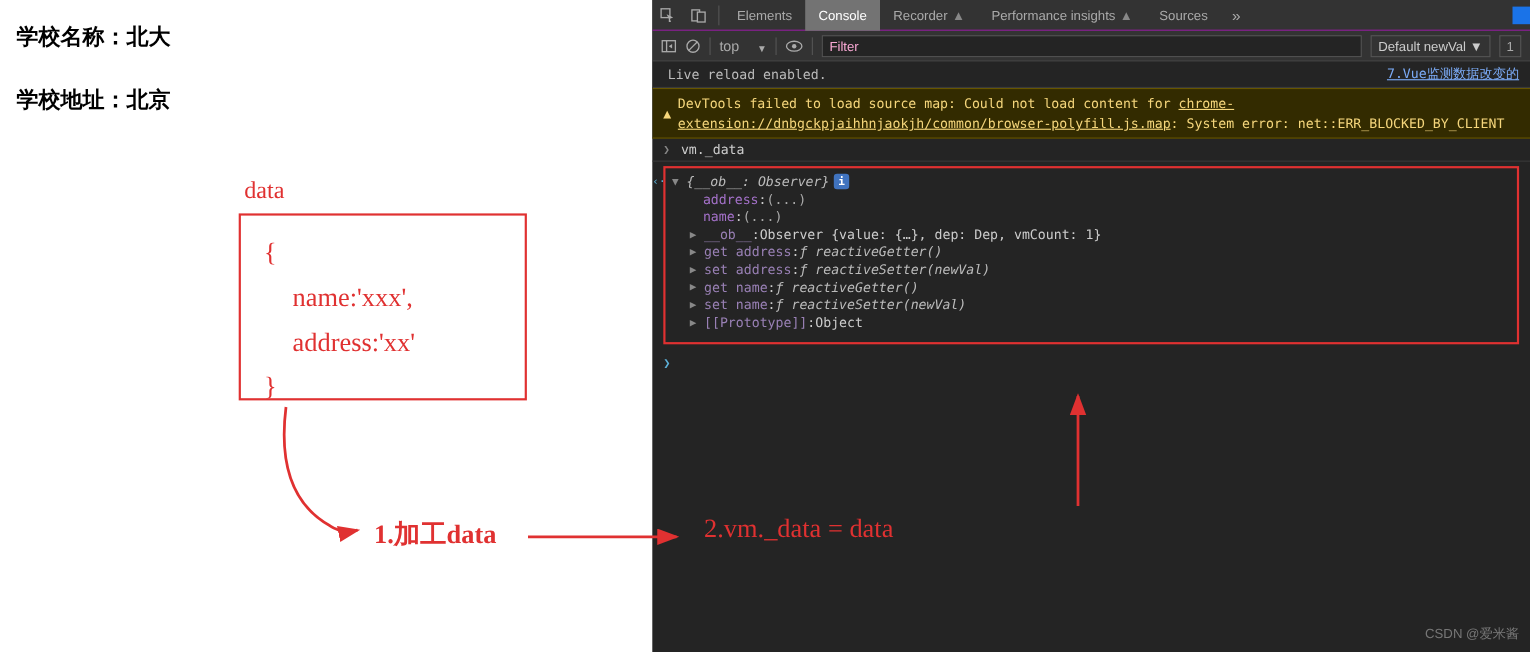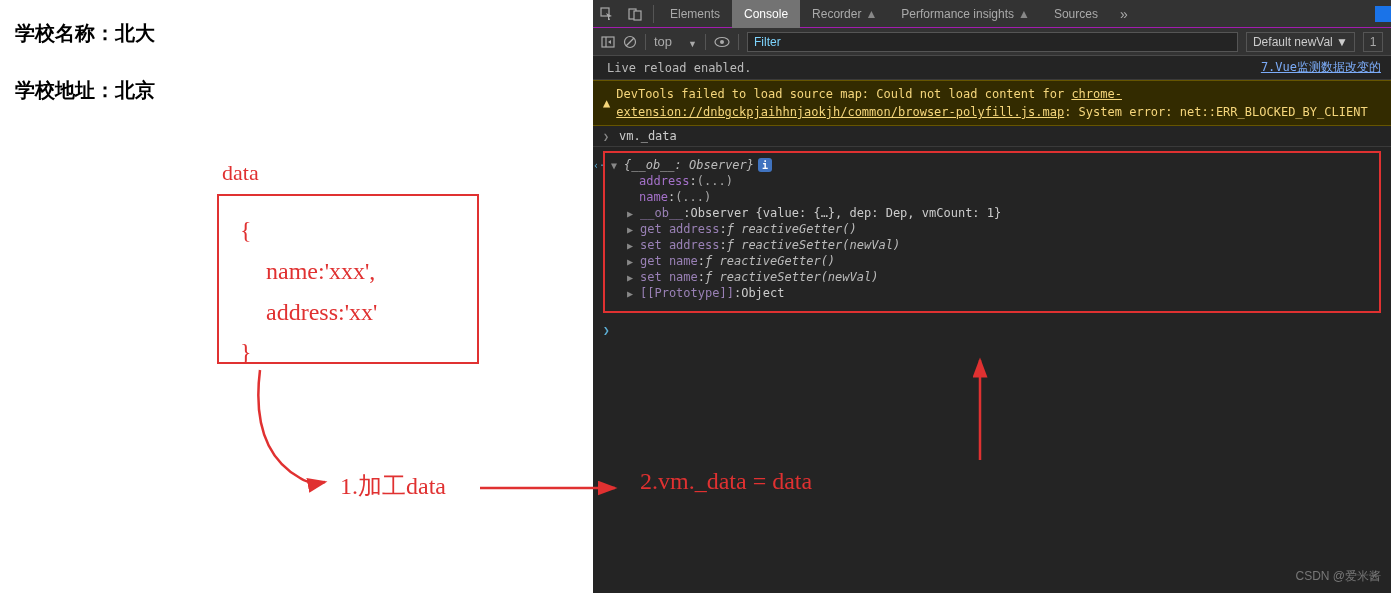--- a/index.html
+++ b/index.html
@@ -47,21 +47,21 @@
 .info-badge { display: inline-flex; width: 14px; height: 14px; background: #4073bf; color: #fff; border-radius: 3px; align-items: center; justify-content: center; font-size: 10px; font-weight: bold; margin-left: 4px; }
 .dots { color: #aaa; }
 .prompt-row { padding: 2px 10px; }
 .prompt-chev { color: #5db0d7; font-size: 11px; }
 
 
 .anno-red { position: absolute; color: #e03131; font-family: "Comic Sans MS", "Segoe Script", cursive; font-size: 22px; }
 .data-label { left: 222px; top: 160px; }
 .data-box { position: absolute; left: 217px; top: 194px; width: 262px; height: 170px; border: 2px solid #e03131; }
 .data-code { left: 240px; top: 210px; font-size: 24px; line-height: 1.7; }
-.step1 { left: 340px; top: 470px; font-size: 24px; }
+.step1 { left: 340px; top: 470px; font-size: 24px; font-weight: bold; }
 .step2 { left: 640px; top: 468px; font-size: 24px; }
 .watermark { position: absolute; right: 10px; bottom: 8px; color: #777; font-size: 12px; font-family: Arial, sans-serif; }
 
 
 svg.overlay { position: absolute; top: 0; left: 0; pointer-events: none; }
 </style>
 </head>
 <body>
 
 <div class="left-panel">
@@ -125,21 +125,21 @@
     </div>
     <div style="width:1px;height:16px;background:#555"></div>
     <div class="btn">
       <svg width="16" height="12" viewBox="0 0 16 12">
           <ellipse cx="8" cy="6" rx="7" ry="4.5" fill="none" stroke="#aaa" stroke-width="1.2"></ellipse>
           <circle cx="8" cy="6" r="2" fill="#aaa"></circle>
         </svg>
     </div>
     <div style="width:1px;height:16px;background:#555"></div>
     <div class="filter-box">
-      <span style="color:#7dd3fc">Filter</span>
+      <span style="color:#f9a8d4">Filter</span>
     </div>
     <div class="levels-box">Default newVal ▼</div>
     <div class="count-box">1</div>
   </div>
 
   <div class="console-content">
     <div class="row live">
       <span style="margin-left:4px">Live reload enabled.</span>
       <span class="link">7.Vue监测数据改变的</span>
     </div>

